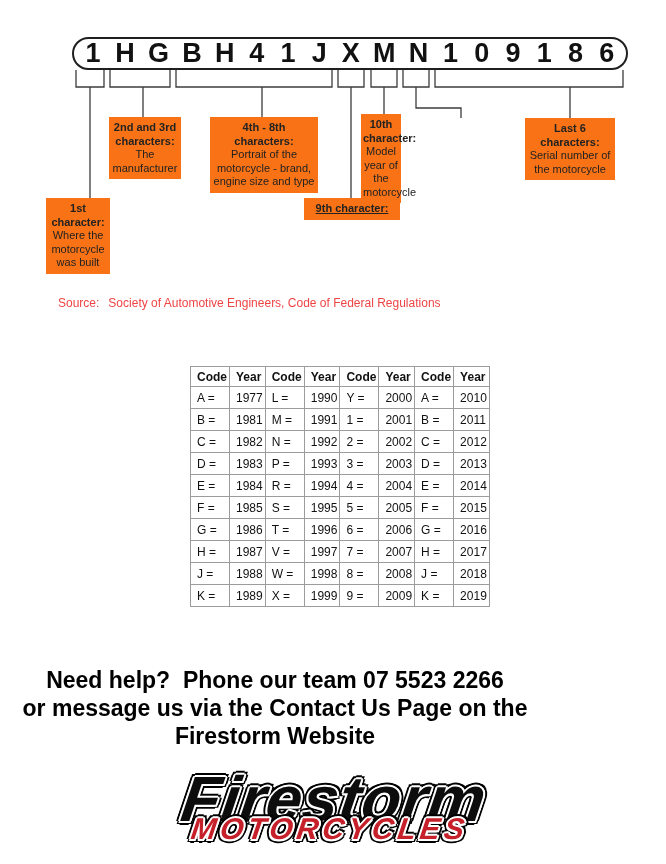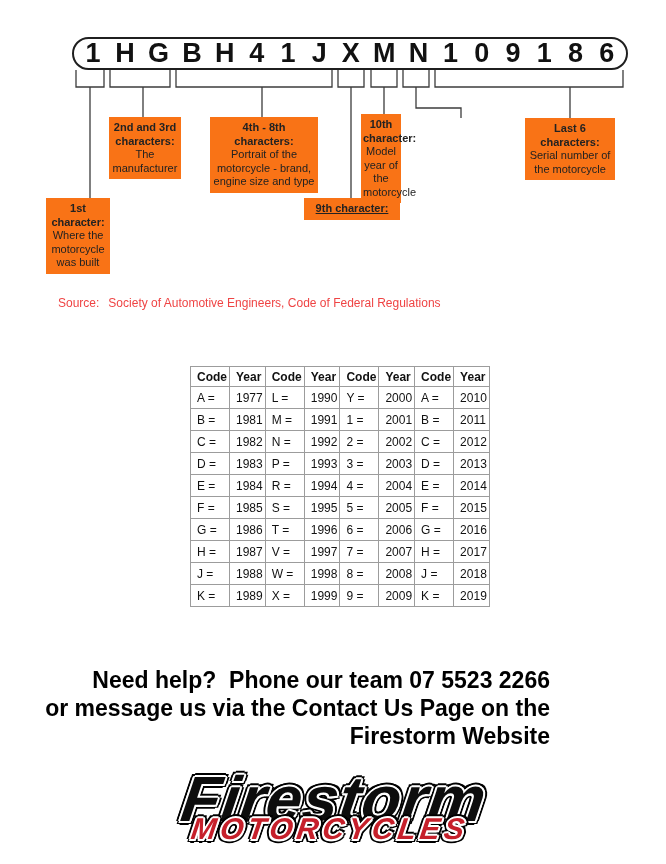--- a/index.html
+++ b/index.html
@@ -54,21 +54,21 @@
   .year-table th, .year-table td {
     border:1px solid #9c9c9c; width:35px; box-sizing:border-box;
     text-align:left; padding:2px 2px 2px 6px; white-space:nowrap;
   }
   .year-table th { font-weight:bold; height:20px; }
   .year-table td { height:22px; font-weight:normal; }
 
   
   .help-text {
     position:absolute; left:0; top:666px; width:550px;
-    text-align:right; font-weight:bold; font-size:23px; line-height:28px;
+    text-align:center; font-weight:bold; font-size:23px; line-height:28px;
     color:#000; white-space:pre-wrap;
   }
 
   
   .logo-wrap { position:absolute; left:0; top:770px; width:666px; text-align:center; }
   .logo { display:inline-block; transform:skewX(-8deg); }
   .logo-top {
     display:block; font-weight:bold; font-style:italic;
     font-size:64px; line-height:58px; letter-spacing:1px; color:#0d0d0d;
     text-shadow:

